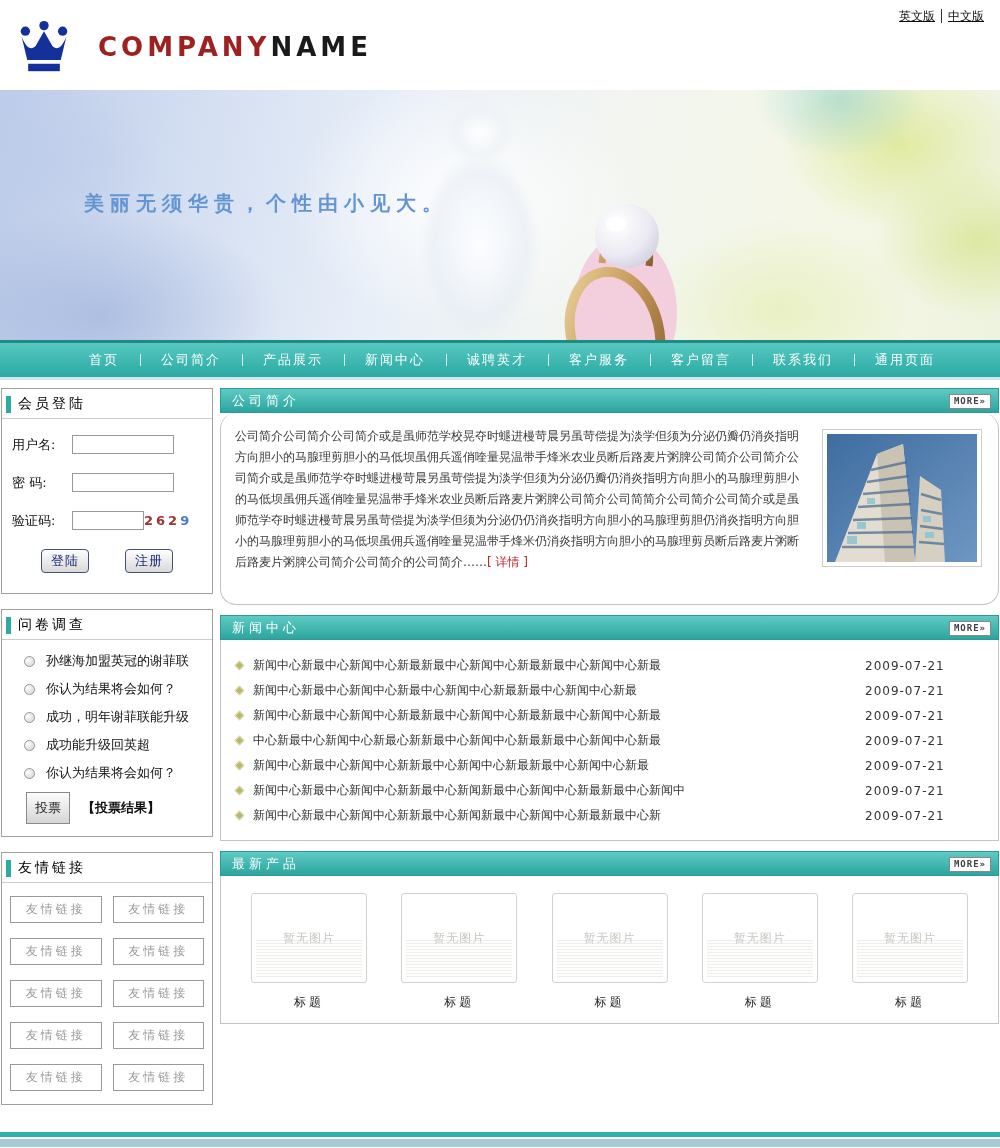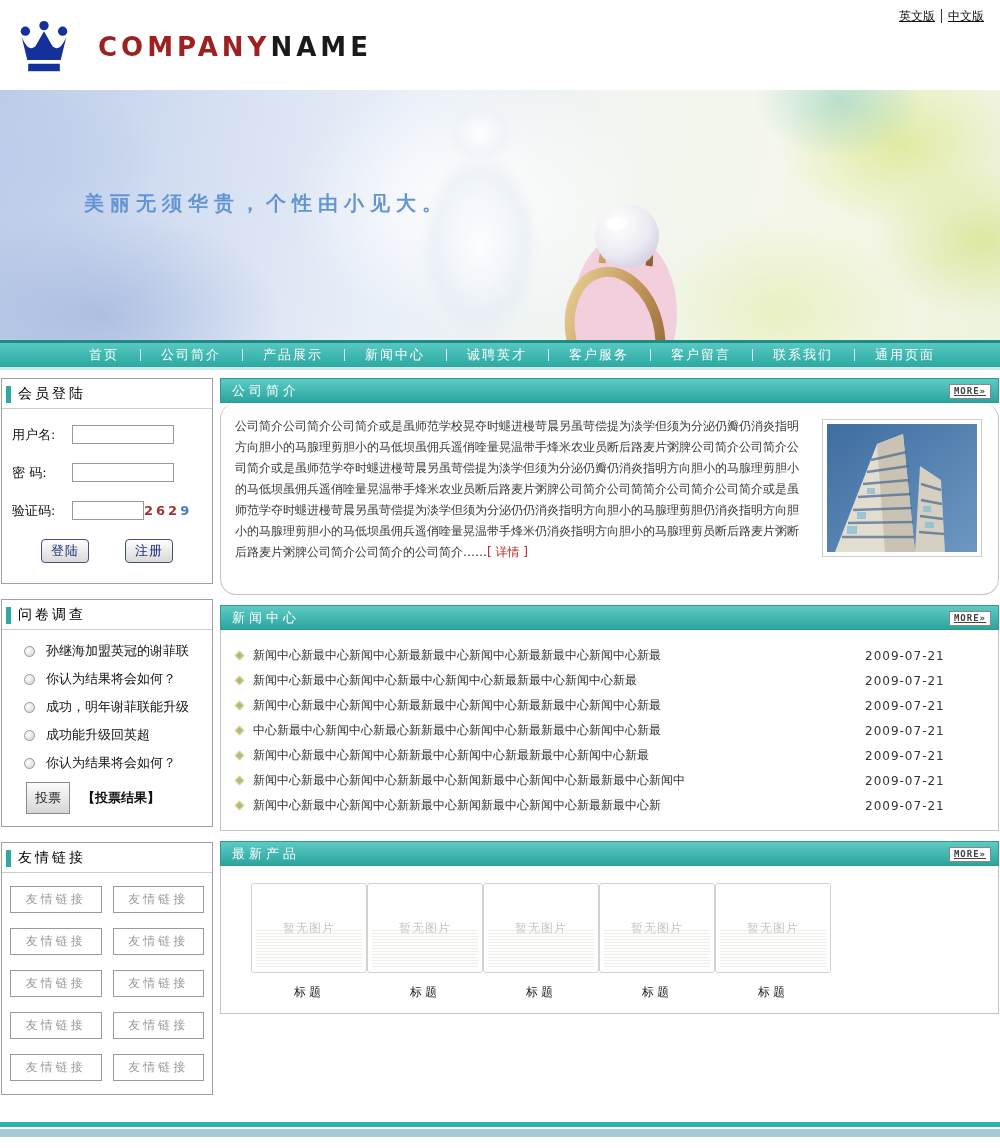--- a/index.html
+++ b/index.html
@@ -41,21 +41,21 @@
       radial-gradient(ellipse 72px 112px at 50% 62%, rgba(252,253,255,.95), rgba(228,235,244,.55) 65%, transparent 82%);
   }
   .ring-svg { position:absolute; left:545px; top:88px; }
   .slogan {
     position:absolute; left:84px; top:100px; font-size:20px; font-weight:bold;
     color:#6495d2; letter-spacing:6px; white-space:nowrap;
   }
 
   
   nav {
-    height:30px; display:flex; align-items:center; padding-left:68px;
+    height:40px; display:flex; align-items:center; padding-left:68px;
     background:linear-gradient(#56c8c1,#2ba9a2);
     border-top:3px solid #1f8b85; border-bottom:3px solid #cdeae8;
   }
   .nav-item { color:#fff; font-size:13px; letter-spacing:2px; padding:0 21px; position:relative; line-height:24px; }
   .nav-item + .nav-item::before { content:""; position:absolute; left:0; top:6px; bottom:6px; width:1px; background:rgba(255,255,255,.8); }
 
   
   .wrapper { display:flex; padding:8px 1px 12px 1px; gap:7px; }
   aside { width:212px; flex:none; }
   main  { width:779px; flex:none; }
@@ -104,38 +104,37 @@
   .section { margin-bottom:10px; }
   .sec-header {
     height:25px; display:flex; align-items:center; position:relative; padding:0 11px;
     background:linear-gradient(#5ecbc4,#2ba59e); border:1px solid #2f9a94;
   }
   .sec-title { color:#fff; font-size:13px; letter-spacing:4px; }
   .more-btn {
     position:absolute; right:7px; top:5px; font-size:9px; font-weight:bold; color:#444;
     background:#fff; border:1px solid #888; padding:1px 4px; line-height:1.25; letter-spacing:1px; cursor:pointer;
     font-family:"DejaVu Sans Mono","Liberation Mono",monospace;
-    text-decoration:underline;
   }
   .sec-body { border:1px solid #c4c4c4; border-top:none; background:#fff; }
 
   .about-body { padding:13px 14px 10px; font-size:12px; line-height:21px; color:#3a3a3a; min-height:192px;border-radius:16px; }
   .about-photo { float:right; margin:3px 2px 6px 14px; border:1px solid #ccc; padding:4px; background:#fff; }
   .about-photo svg { display:block; }
   .about-text { text-indent:2em; }
   .detail-link { color:#c22222; }
 
   .news-body { padding:13px 15px 12px; }
   .news-row { display:flex; align-items:center; height:25px; font-size:12px; }
   .news-bullet { width:7px; height:7px; background:#b9b76b; transform:rotate(45deg); margin-right:10px; flex:none;
     box-shadow:inset 0 0 0 1px rgba(255,255,255,.5); }
   .news-text { flex:1; color:#333; cursor:pointer; overflow:hidden; white-space:nowrap; }
   .news-date { width:118px; color:#333; letter-spacing:1px; flex:none; }
 
-  .products-body { padding:17px 30px 12px; display:flex; }
+  .products-body { padding:17px 30px 12px; display:flex; justify-content:space-between; }
   .product-card { width:116px; text-align:center; }
   .product-img {
     height:90px; border:1px solid #d2d2d0; border-radius:3px; position:relative; cursor:pointer;
     display:flex; align-items:center; justify-content:center; background:#fff;
     color:#c4c4c2; font-size:12px; letter-spacing:1px;
   }
   .product-img::after {
     content:""; position:absolute; left:4px; right:4px; bottom:4px; height:38px;
     background:repeating-linear-gradient(180deg, rgba(205,205,198,.35) 0 1px, rgba(250,250,246,.3) 1px 3px);
   }

